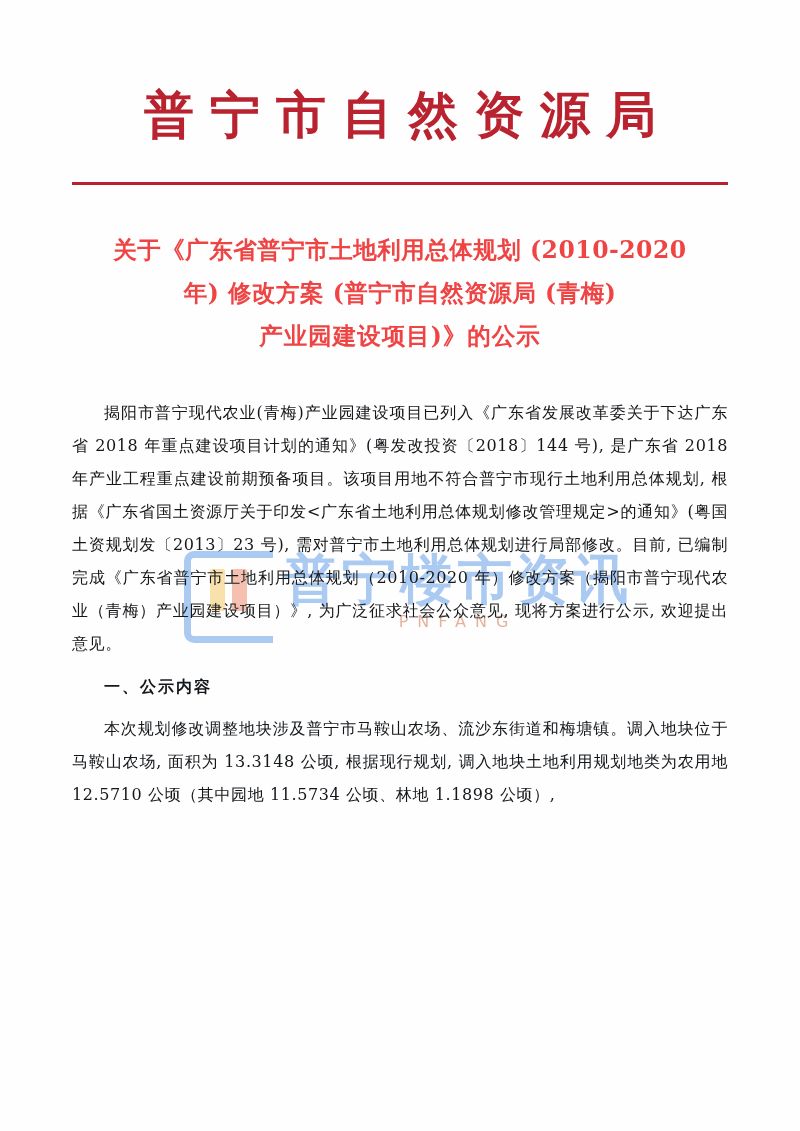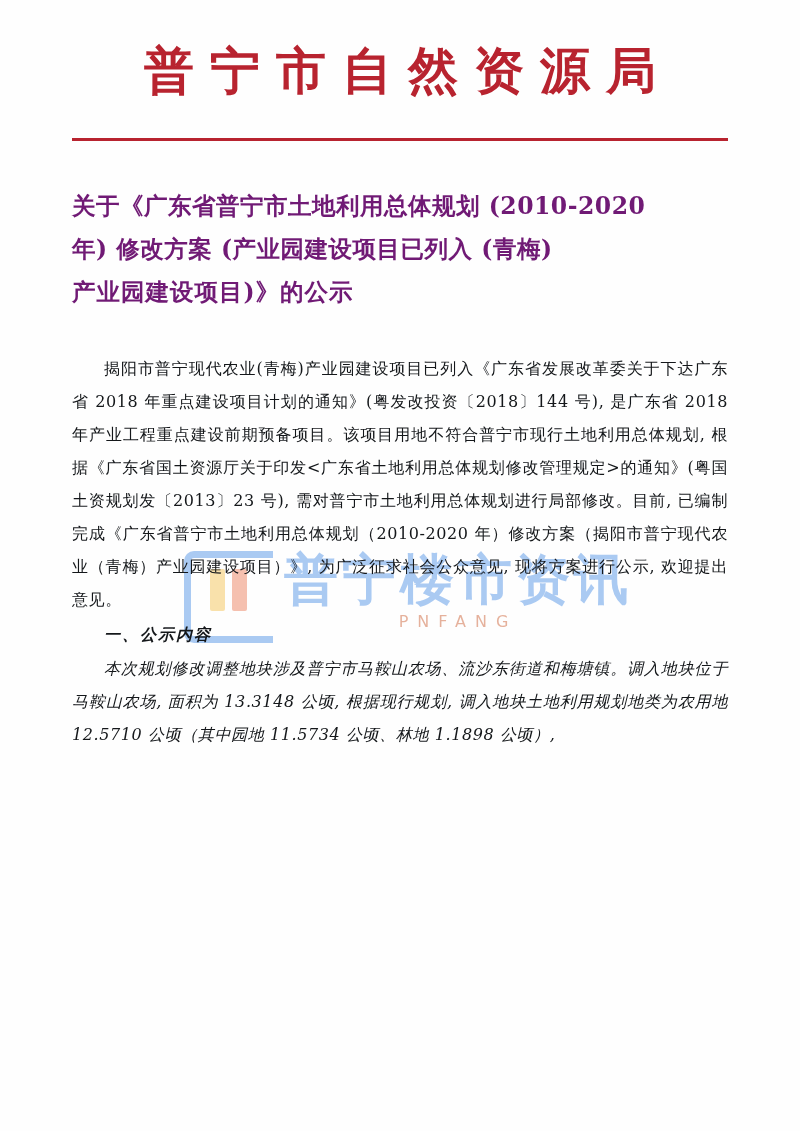--- a/index.html
+++ b/index.html
@@ -20,21 +20,21 @@
     position: relative;
     width: 800px;
     height: 1131px;
     box-sizing: border-box;
     padding: 0 72px;
     background: #fefefe;
   }
 
   
   .letterhead {
-    padding-top: 42px;
+    padding-top: 86px;
     text-align: center;
   }
   .letterhead-title {
     color: #b8232f;
     font-family: "DejaVu Serif", "Liberation Serif", serif;
     font-weight: 700;
     font-size: 50px;
     letter-spacing: 16px;
     text-indent: 16px;
     line-height: 1.15;
@@ -43,25 +43,26 @@
   .letterhead-rule {
     margin: 38px 0 0 0;
     height: 3px;
     background: #b8232f;
     border: none;
   }
 
   
   .doc-title {
     margin-top: 44px;
+    text-align: center;
     font-family: "DejaVu Serif", "Liberation Serif", serif;
     font-weight: 700;
     font-size: 23.5px;
     line-height: 1.85;
-    color: #701a75;
+    color: #ef4444;
     letter-spacing: 0.5px;
   }
   .doc-title .line {
     display: block;
   }
   .doc-title .line-3 {
     letter-spacing: 1px;
   }
 
   
@@ -72,22 +73,21 @@
     text-align: justify;
     text-justify: inter-ideograph;
     letter-spacing: 0.6px;
     color: #14171a;
   }
   .para {
     margin: 0;
     text-indent: 2em;
   }
   .para + .para {
-    margin-top: 2px;
-    font-style: italic;
+    margin-top: 10px;
   }
   .section-heading {
     margin: 6px 0 0 0;
     text-indent: 2em;
     font-weight: 700;
     letter-spacing: 2px;
   }
 
   
   .watermark {
@@ -185,21 +185,21 @@
 
   <div class="content-layer">
 
     <div class="letterhead">
       <div class="letterhead-title">普宁市自然资源局</div>
       <hr class="letterhead-rule">
     </div>
 
     <div class="doc-title">
       <span class="line line-1">关于《广东省普宁市土地利用总体规划 (2010-2020</span>
-      <span class="line line-2">年) 修改方案 (产业园建设项目已列入 (青梅)</span>
+      <span class="line line-2">年) 修改方案 (普宁市自然资源局 (青梅)</span>
       <span class="line line-3">产业园建设项目)》的公示</span>
     </div>
 
     <div class="body-text">
       <p class="para">揭阳市普宁现代农业(青梅)产业园建设项目已列入《广东省发展改革委关于下达广东省 2018 年重点建设项目计划的通知》(粤发改投资〔2018〕144 号), 是广东省 2018 年产业工程重点建设前期预备项目。该项目用地不符合普宁市现行土地利用总体规划, 根据《广东省国土资源厅关于印发&lt;广东省土地利用总体规划修改管理规定&gt;的通知》(粤国土资规划发〔2013〕23 号), 需对普宁市土地利用总体规划进行局部修改。目前, 已编制完成《广东省普宁市土地利用总体规划（2010-2020 年）修改方案（揭阳市普宁现代农业（青梅）产业园建设项目）》, 为广泛征求社会公众意见, 现将方案进行公示, 欢迎提出意见。</p>
       <p class="para section-heading">一、公示内容</p>
       <p class="para">本次规划修改调整地块涉及普宁市马鞍山农场、流沙东街道和梅塘镇。调入地块位于马鞍山农场, 面积为 13.3148 公顷, 根据现行规划, 调入地块土地利用规划地类为农用地 12.5710 公顷（其中园地 11.5734 公顷、林地 1.1898 公顷）,</p>
     </div>
 
   </div>

